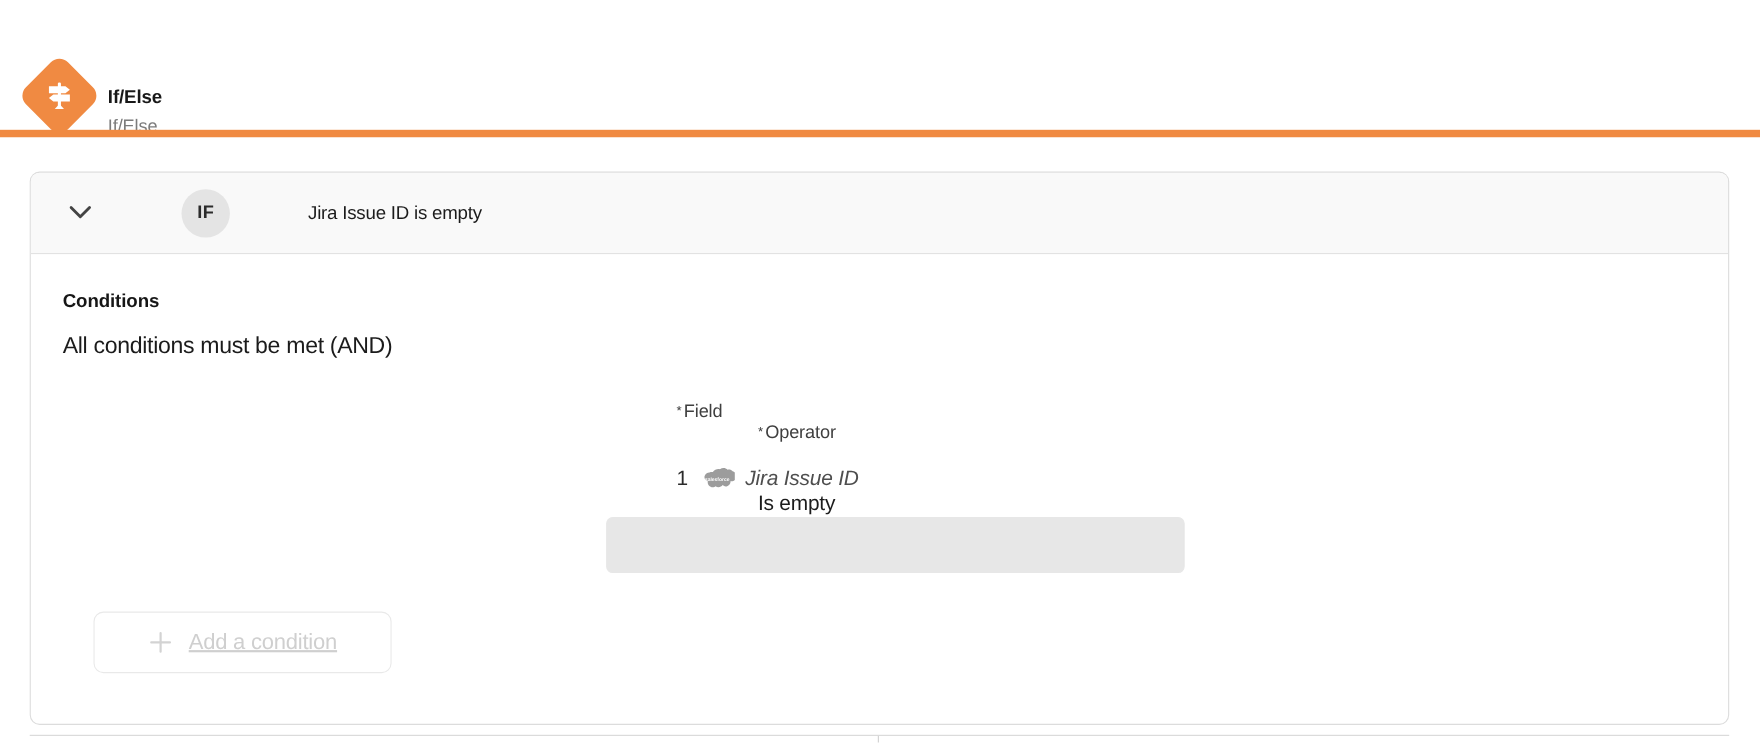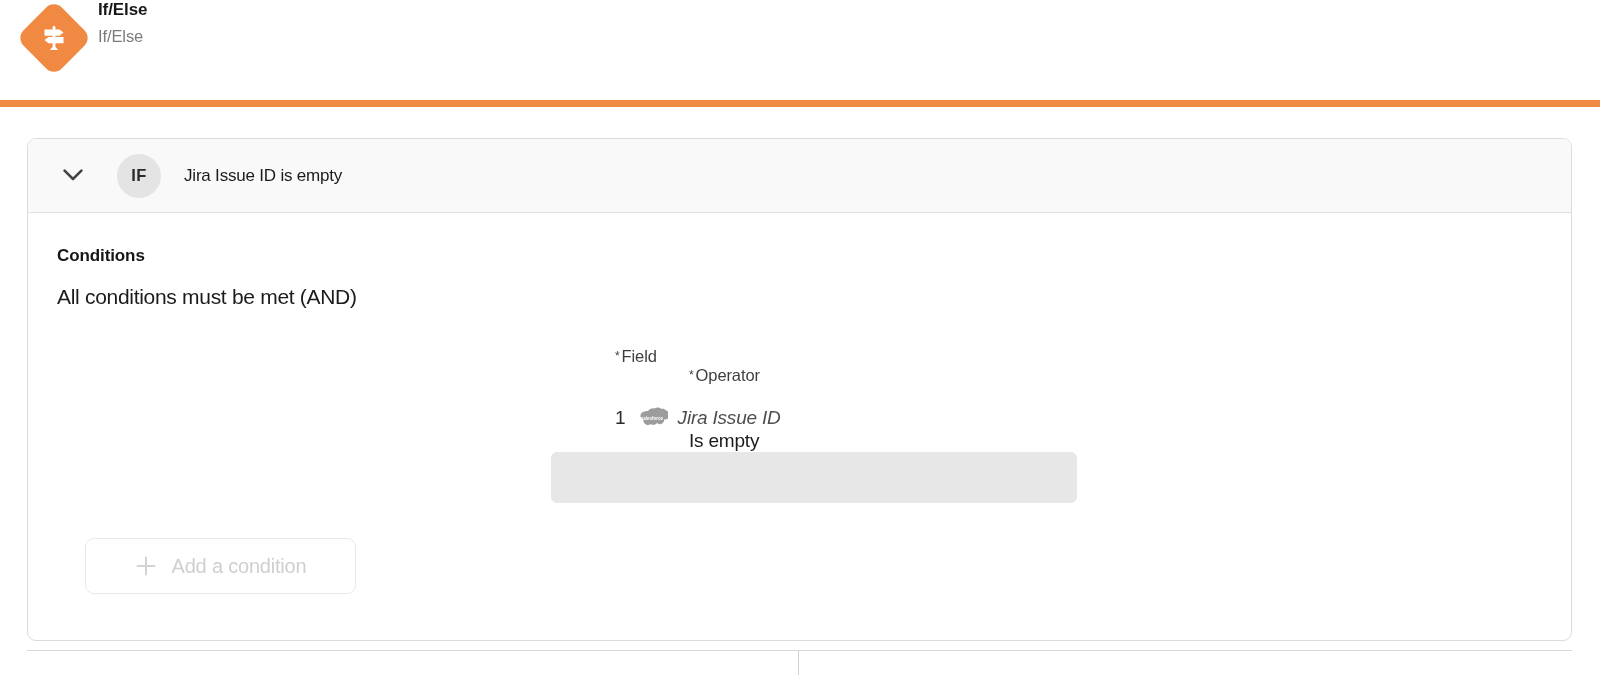--- a/index.html
+++ b/index.html
@@ -7,24 +7,24 @@
     margin: 0; padding: 0;
     width: 1600px; height: 675px;
     background: #ffffff;
     font-family: "Liberation Sans", "DejaVu Sans", sans-serif;
     overflow: hidden;
   }
 
   
   #app-header {
     position: relative;
-    height: 107px;
+    height: 125px;
     background: #ffffff;
     display: flex;
-    align-items: flex-start;
+    align-items: flex-end;
     padding-left: 16px;
   }
   #node-icon-wrap {
     width: 76px; height: 76px;
     display: flex; align-items: center; justify-content: center;
     flex: 0 0 auto;
   }
   .diamond {
     width: 54px; height: 54px;
     background: #F08A42;
@@ -64,20 +64,21 @@
     height: 503px;
   }
 
   #card-header {
     height: 74px;
     background: #f9f9f9;
     border-bottom: 1px solid #e2e2e2;
     display: flex;
     align-items: center;
     padding-left: 30px;
+    gap: 48px;
   }
   #collapse-chevron {
     width: 30px; height: 30px;
     display: flex; align-items: center; justify-content: center;
     cursor: pointer; flex: 0 0 auto;
   }
   #if-badge {
     width: 44px; height: 44px;
     border-radius: 50%;
     background: #e4e4e4;
@@ -165,20 +166,21 @@
     border: 1px solid #e9e9e9;
     border-radius: 9px;
     background: #ffffff;
     display: flex; align-items: center; justify-content: center;
     cursor: pointer;
     padding: 0;
   }
   #add-condition-label {
     font-size: 20px; color: #cfcfcf;
     letter-spacing: -0.2px;
+    text-decoration: underline;
   }
   #plus-icon { margin-right: 15px; display: flex; align-items: center; }
 
   
   #bottom-section {
     position: absolute;
     left: 27px; right: 28px; bottom: 0;
     height: 25px;
     border-top: 1px solid #d8d8d8;
     display: flex;

